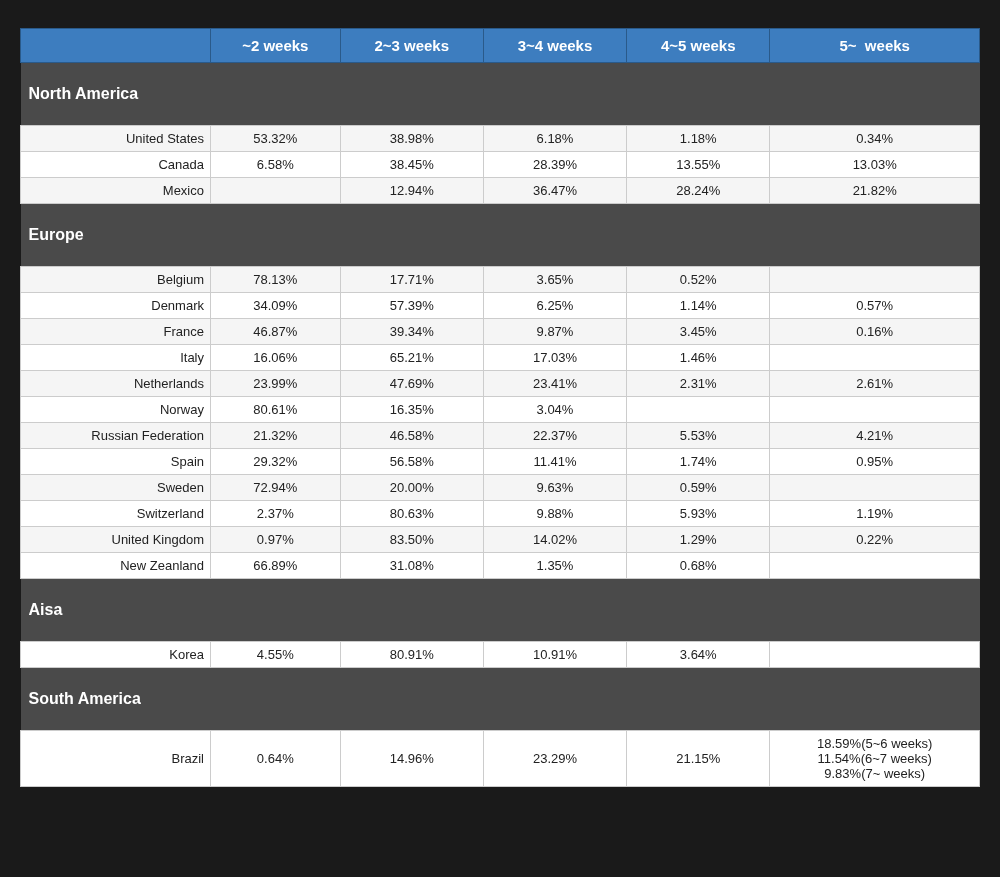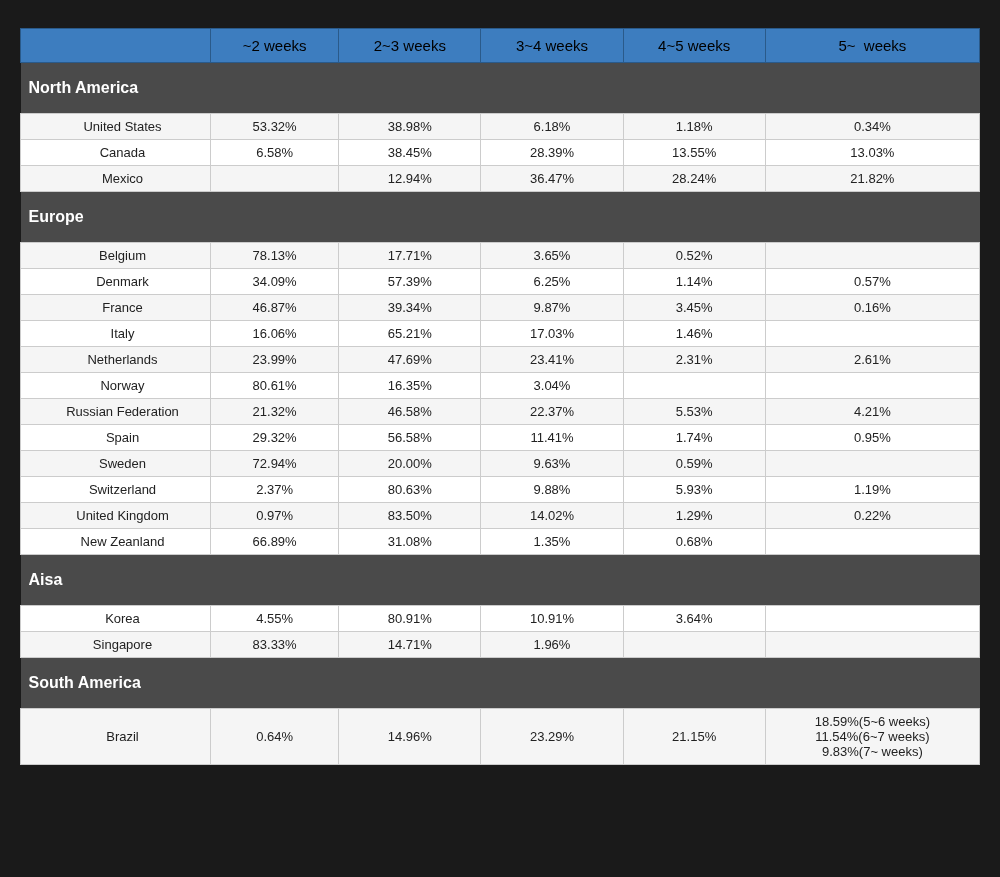--- a/index.html
+++ b/index.html
@@ -40,47 +40,47 @@
       overflow: hidden;
     }
     table {
       width: 100%;
       border-collapse: collapse;
       font-size: 13px;
       position: relative;
     }
     .header-row th {
       background: #3d7dbf;
-      color: #000000;
+      color: #ffffff;
       padding: 8px 6px;
       text-align: center;
       font-size: 15px;
-      font-weight: normal;
+      font-weight: bold;
       border: 1px solid #2a5a8a;
     }
     .header-row th:first-child {
       background: #3d7dbf;
       width: 190px;
     }
     .section-row td {
       background: #4a4a4a;
       color: white;
       font-size: 16px;
       font-weight: bold;
-      padding: 16px 8px;
+      padding: 22px 8px;
     }
     .data-row td {
       background: white;
       color: #222;
       padding: 5px 6px;
       text-align: center;
       border: 1px solid #ccc;
     }
     .data-row td:first-child {
-      text-align: center;
+      text-align: right;
       padding-left: 20px;
       border-left: 1px solid #ccc;
     }
     .data-row:nth-child(even) td {
       background: #f5f5f5;
     }
   </style>
 </head>
 <body>
 
@@ -235,28 +235,20 @@
             <td colspan="6">Aisa</td>
           </tr>
           <tr class="data-row">
             <td>Korea</td>
             <td>4.55%</td>
             <td>80.91%</td>
             <td>10.91%</td>
             <td>3.64%</td>
             <td></td>
           </tr>
-          <tr class="data-row">
-            <td>Singapore</td>
-            <td>83.33%</td>
-            <td>14.71%</td>
-            <td>1.96%</td>
-            <td></td>
-            <td></td>
-          </tr>
           <tr class="section-row">
             <td colspan="6">South America</td>
           </tr>
           <tr class="data-row">
             <td>Brazil</td>
             <td>0.64%</td>
             <td>14.96%</td>
             <td>23.29%</td>
             <td>21.15%</td>
             <td>18.59%(5~6 weeks)<br>11.54%(6~7 weeks)<br>9.83%(7~ weeks)</td>

